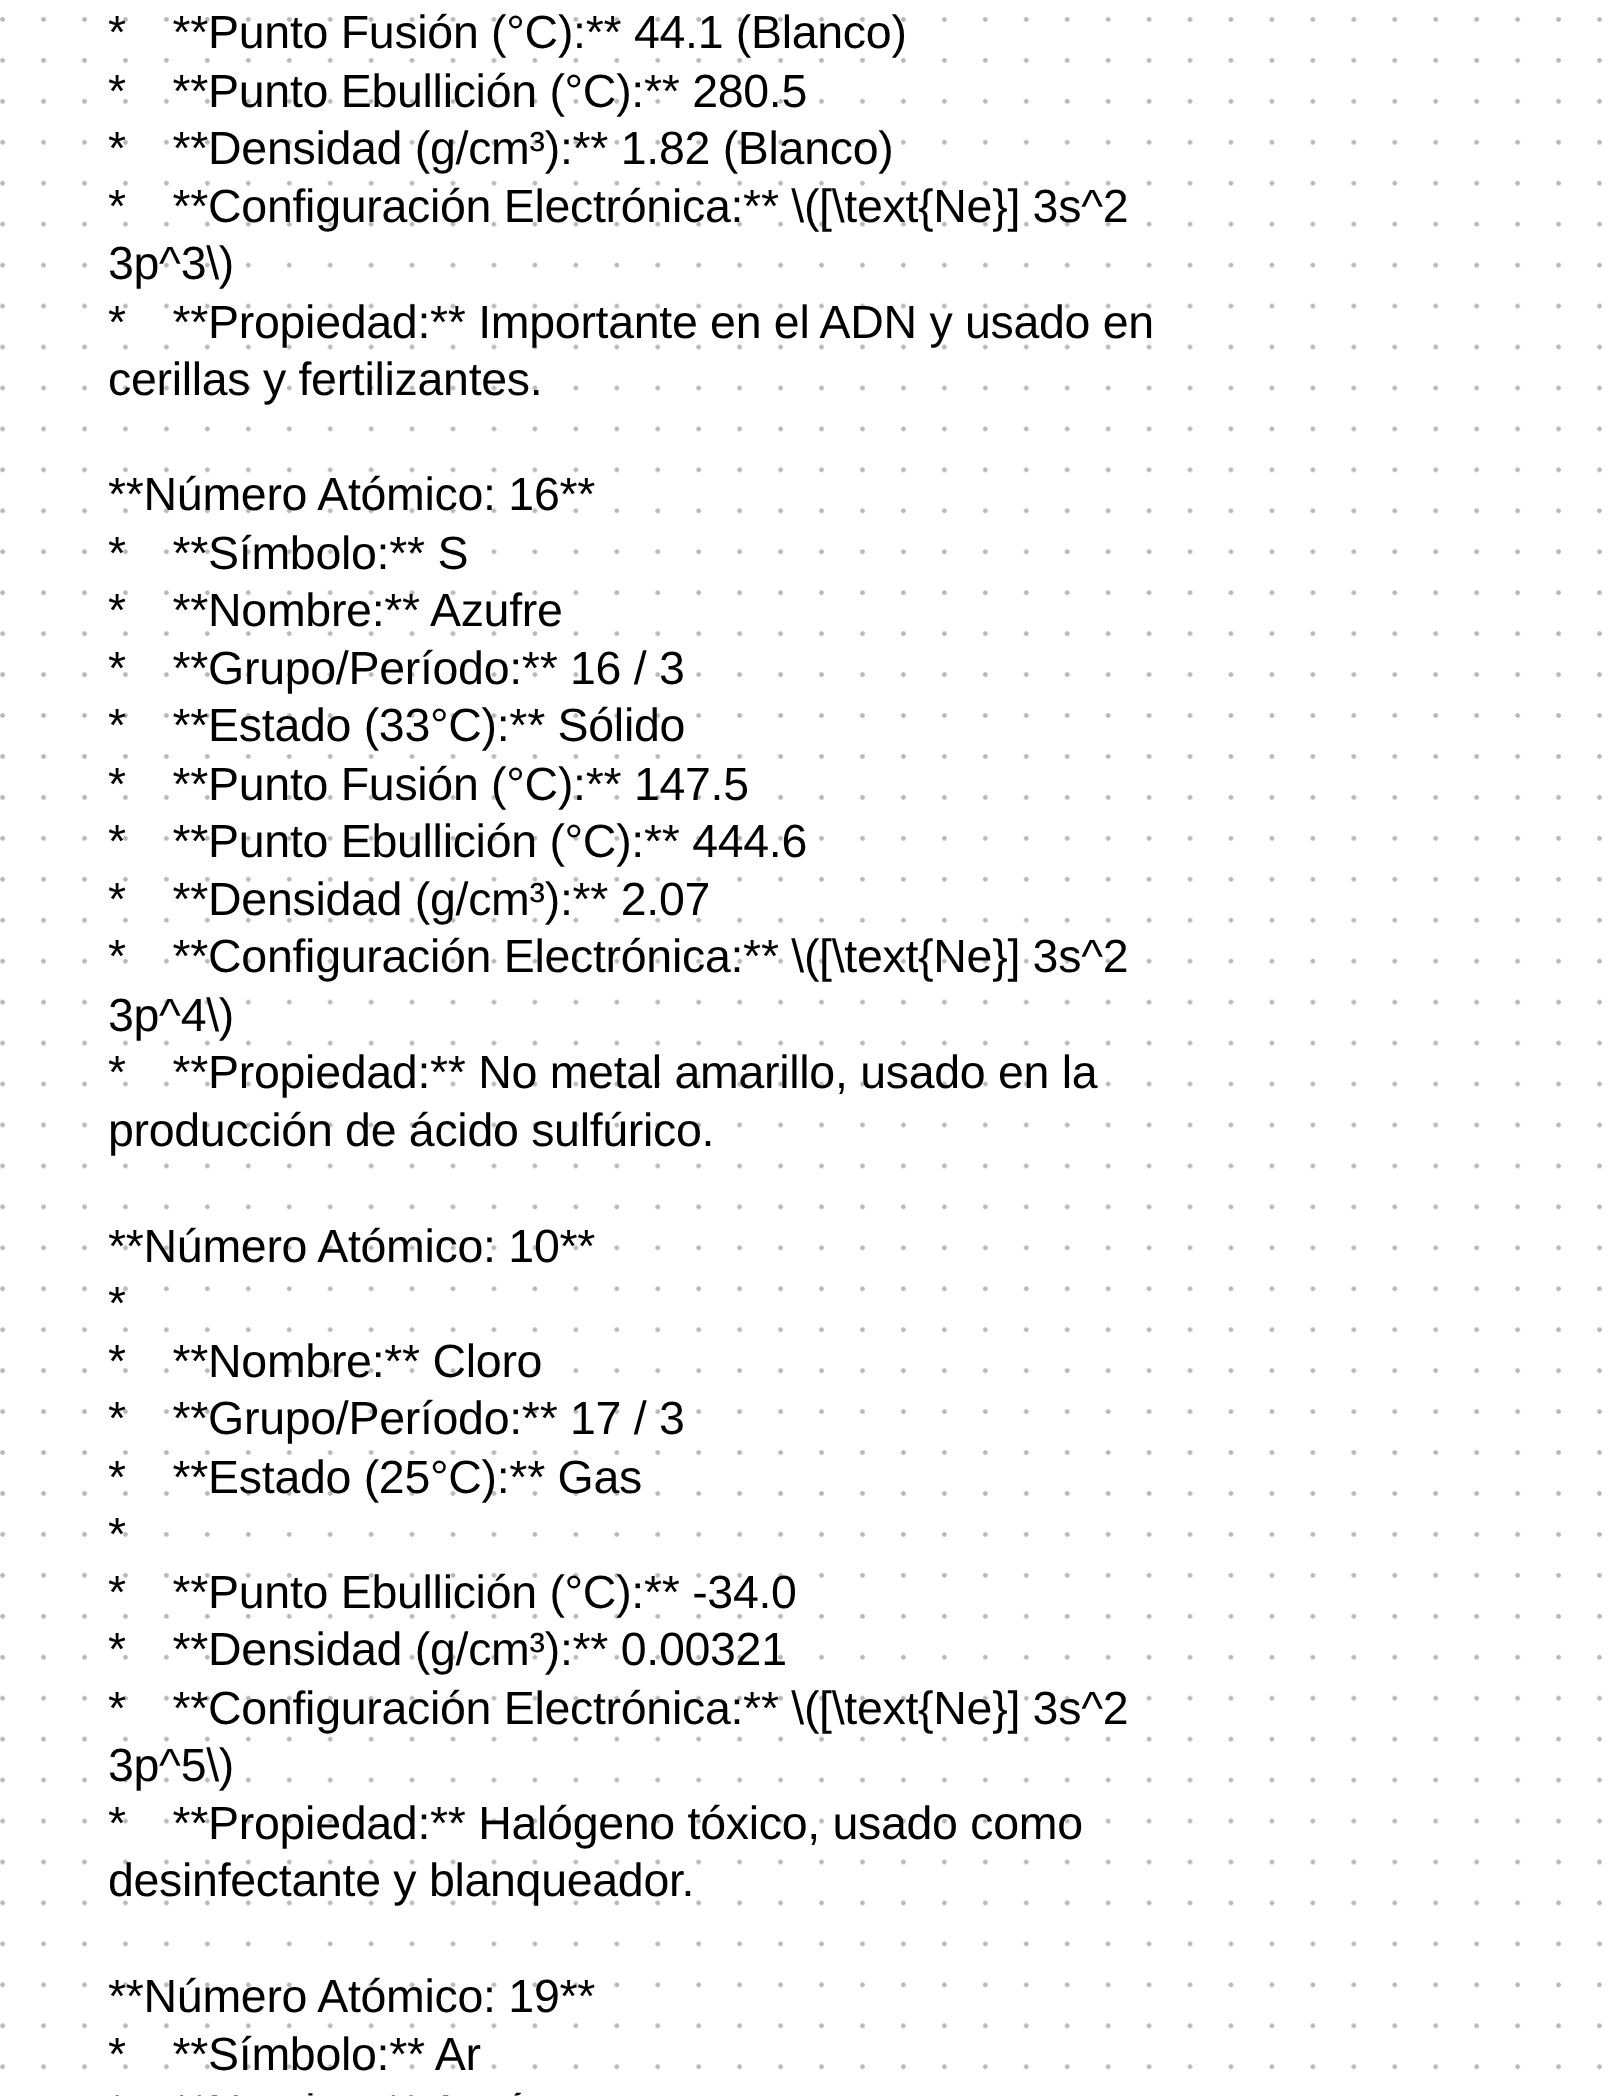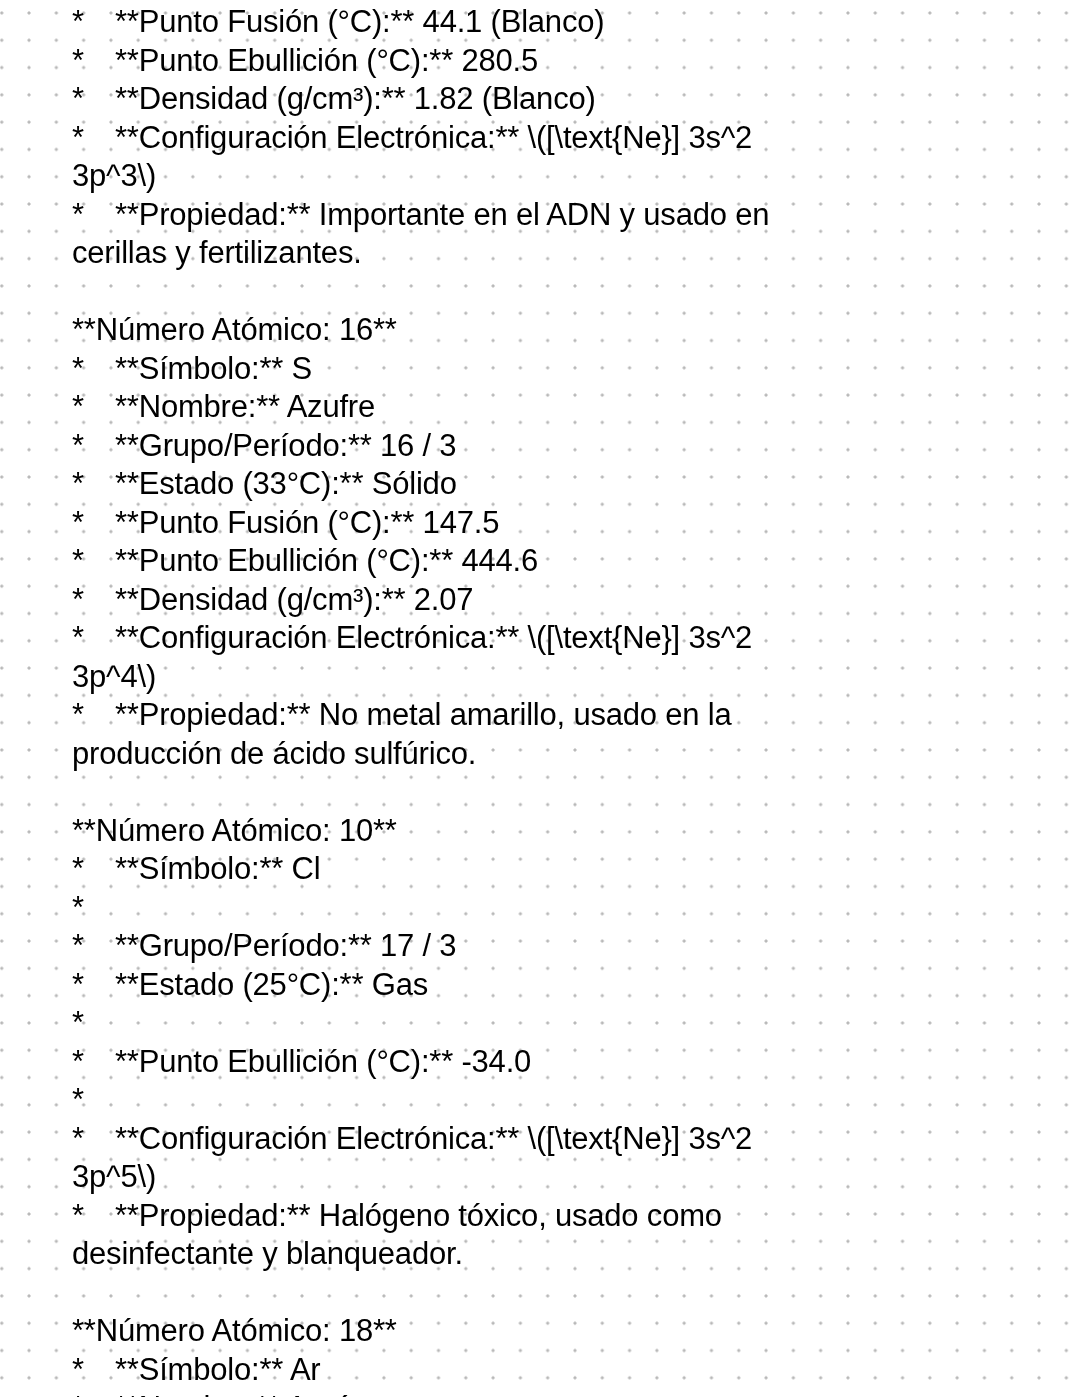--- a/index.html
+++ b/index.html
@@ -128,59 +128,60 @@
     </div>
     <div class="line wrap-line">producción de ácido sulfúrico.</div>
   </div>
 
   <div class="spacer"></div>
 
   <div>
     <div class="line heading-line">**Número Atómico: 10**</div>
     <div class="line bullet-line">
       <span class="bullet-mark">*</span>
-      <span class="bullet-text">**Símbolo:** Cl</span>
     </div>
     <div class="line bullet-line">
       <span class="bullet-mark">*</span>
+      <span class="bullet-text">**Nombre:** Cloro</span>
     </div>
     <div class="line bullet-line">
       <span class="bullet-mark">*</span>
       <span class="bullet-text">**Grupo/Período:** 17 / 3</span>
     </div>
     <div class="line bullet-line">
       <span class="bullet-mark">*</span>
       <span class="bullet-text">**Estado (25°C):** Gas</span>
     </div>
     <div class="line bullet-line">
       <span class="bullet-mark">*</span>
     </div>
     <div class="line bullet-line">
       <span class="bullet-mark">*</span>
       <span class="bullet-text">**Punto Ebullición (°C):** -34.0</span>
     </div>
     <div class="line bullet-line">
       <span class="bullet-mark">*</span>
+      <span class="bullet-text">**Densidad (g/cm³):** 0.00321</span>
     </div>
     <div class="line bullet-line">
       <span class="bullet-mark">*</span>
       <span class="bullet-text">**Configuración Electrónica:** \([\text{Ne}] 3s^2</span>
     </div>
     <div class="line wrap-line">3p^5\)</div>
     <div class="line bullet-line">
       <span class="bullet-mark">*</span>
       <span class="bullet-text">**Propiedad:** Halógeno tóxico, usado como</span>
     </div>
     <div class="line wrap-line">desinfectante y blanqueador.</div>
   </div>
 
   <div class="spacer"></div>
 
   <div>
-    <div class="line heading-line">**Número Atómico: 18**</div>
+    <div class="line heading-line">**Número Atómico: 19**</div>
     <div class="line bullet-line">
       <span class="bullet-mark">*</span>
       <span class="bullet-text">**Símbolo:** Ar</span>
     </div>
     <div class="line bullet-line">
       <span class="bullet-mark">*</span>
       <span class="bullet-text">**Nombre:** Argón</span>
     </div>
   </div>
 

